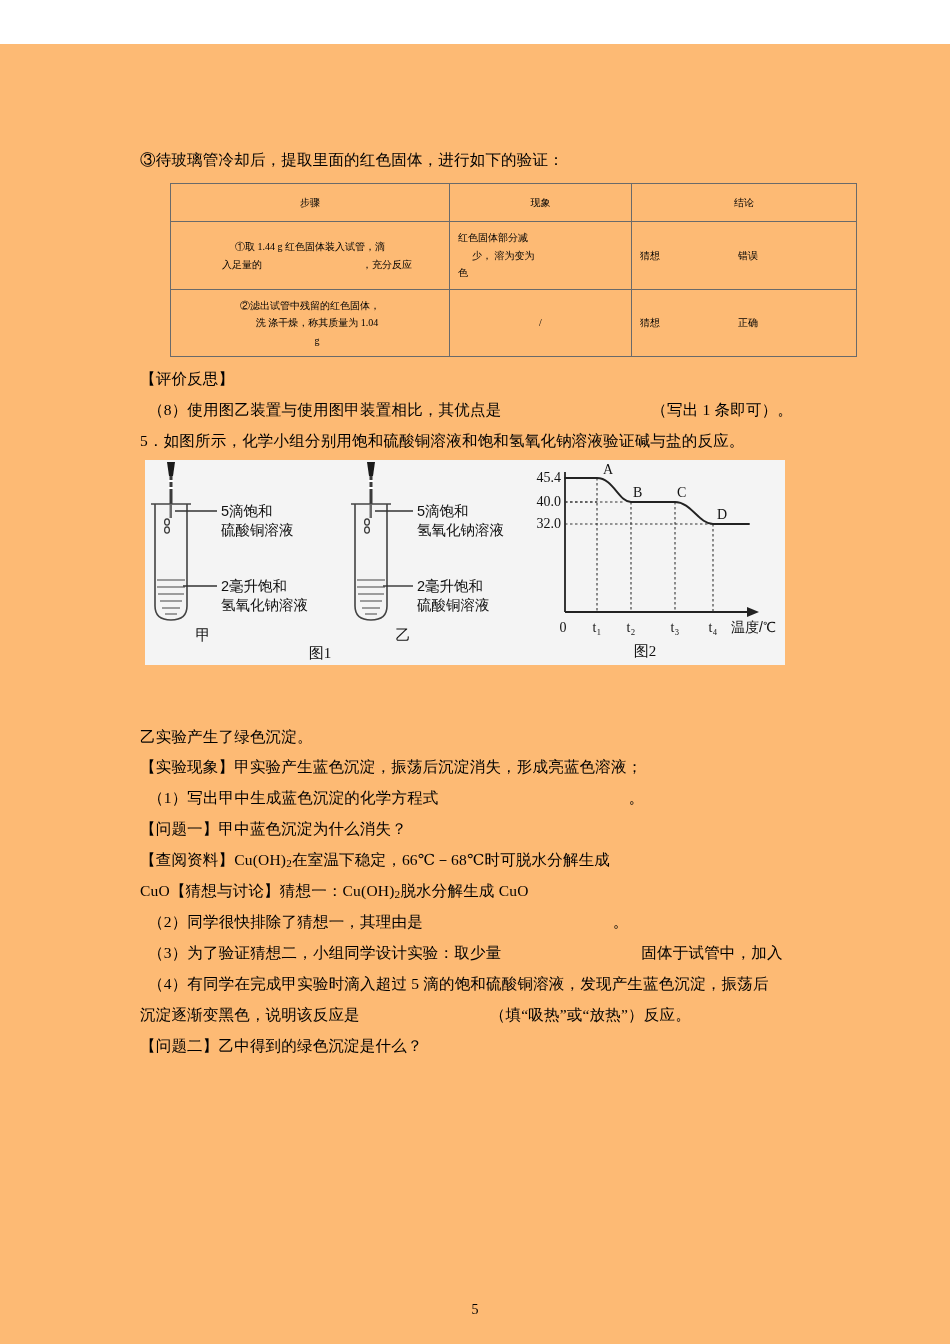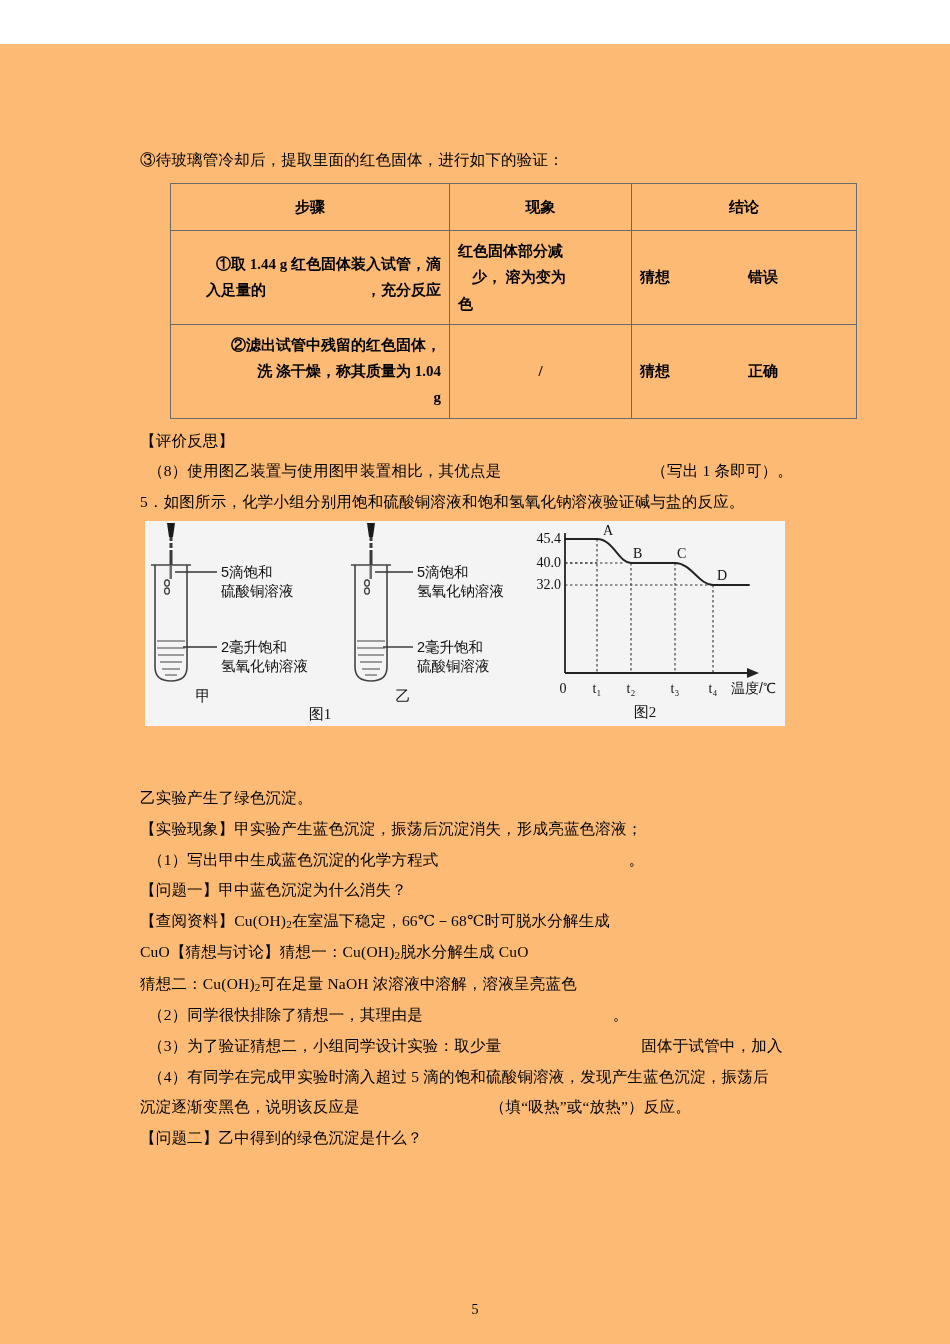--- a/index.html
+++ b/index.html
@@ -38,31 +38,31 @@
 
   
   table.vtable {
     border-collapse: collapse;
     width: 635px;
     margin: 10px 0 10px 30px;
     table-layout: fixed;
   }
   table.vtable td, table.vtable th {
     border: 1px solid #6a6a6a;
-    font-size: 15px;
-    font-weight: bold;
+    font-size: 10px;
+    font-weight: normal;
     vertical-align: middle;
     padding: 7px 8px;
     line-height: 1.75;
   }
   th.c-step { width: 262px; }
   th.c-phen { width: 165px; }
   th.c-conc { width: 208px; }
   table.vtable th { text-align: center; padding: 10px 8px; }
-  td.step { text-align: right; }
+  td.step { text-align: center; }
   td.phen { text-align: left; }
   td.conc { text-align: left; padding-left: 32px; }
   .gap-s { display: inline-block; width: 78px; }
   .gap-m { display: inline-block; width: 100px; }
   .indent2 { display: inline-block; width: 14px; }
   td.phen.center { text-align: center; }
 
   
   .figure-wrap {
     position: relative;
@@ -252,21 +252,20 @@
     <p class="para tight">【实验现象】甲实验产生蓝色沉淀，振荡后沉淀消失，形成亮蓝色溶液；</p>
 
     <p class="para tight indent"><span>（1）写出甲中生成蓝色沉淀的化学方程式</span><span style="display:inline-block;width:190px"></span><span>。</span></p>
 
     <p class="para tight">【问题一】甲中蓝色沉淀为什么消失？</p>
 
     <p class="para tight"><span>【查阅资料】Cu(OH)</span><span class="sub">2</span><span>在室温下稳定，66℃－68℃时可脱水分解生成</span></p>
 
     <p class="para tight"><span>CuO【猜想与讨论】猜想一：Cu(OH)</span><span class="sub">2</span><span>脱水分解生成 CuO</span></p>
 
-    <p class="para tight"><span>猜想二：Cu(OH)</span><span class="sub">2</span><span>可在足量 NaOH 浓溶液中溶解，溶液呈亮蓝色</span></p>
 
     <p class="para tight indent"><span>（2）同学很快排除了猜想一，其理由是</span><span style="display:inline-block;width:190px"></span><span>。</span></p>
 
     <p class="para tight indent"><span>（3）为了验证猜想二，小组同学设计实验：取少量</span><span style="display:inline-block;width:140px"></span><span>固体于试管中，加入</span></p>
 
     <p class="para tight indent">（4）有同学在完成甲实验时滴入超过 5 滴的饱和硫酸铜溶液，发现产生蓝色沉淀，振荡后</p>
     <p class="para tight"><span>沉淀逐渐变黑色，说明该反应是</span><span style="display:inline-block;width:130px"></span><span>（填“吸热”或“放热”）反应。</span></p>
 
     <p class="para tight">【问题二】乙中得到的绿色沉淀是什么？</p>
 

